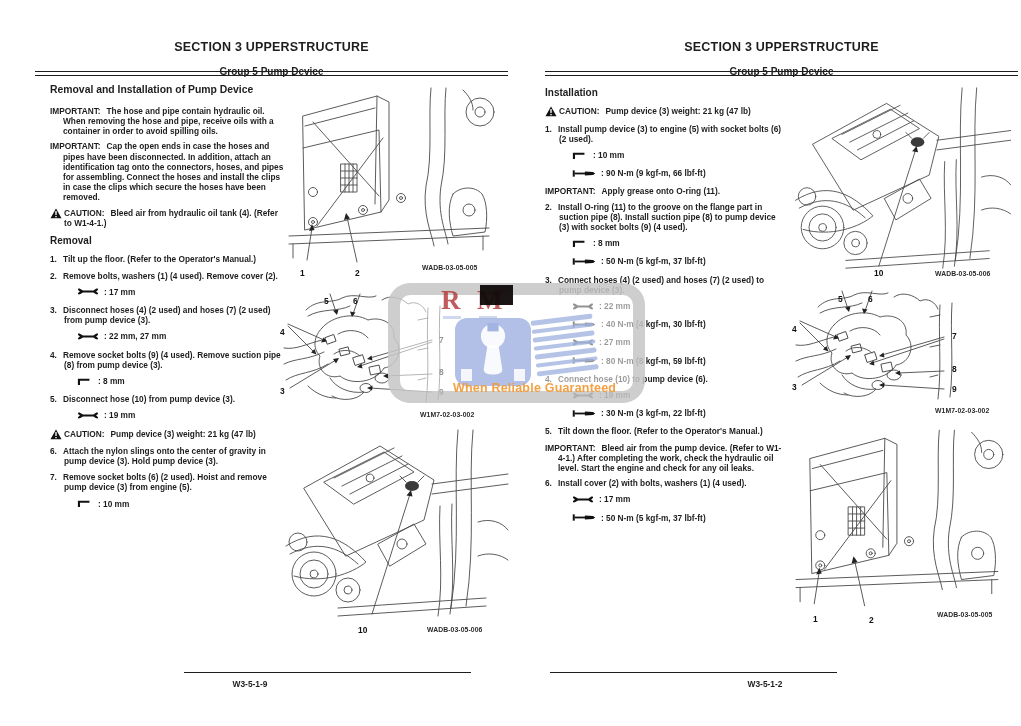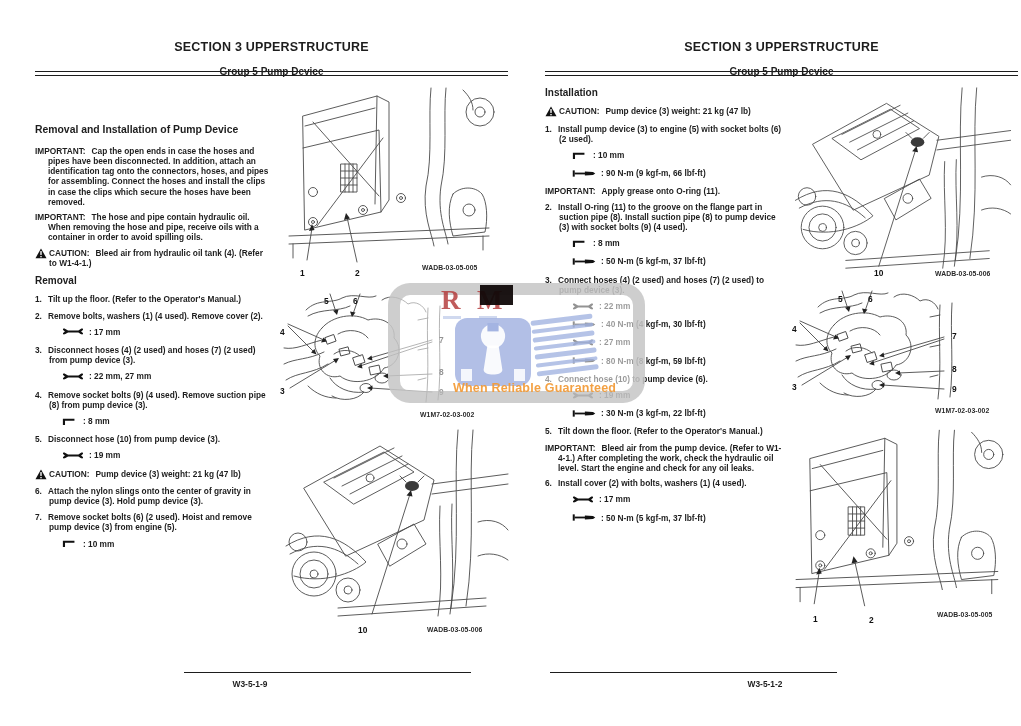--- a/index.html
+++ b/index.html
@@ -138,28 +138,28 @@
 </svg>
 
 <div class="sheet">
 
   <div class="hdr" style="left:35px;top:40px;width:473px;">
     <div class="h1">SECTION 3 UPPERSTRUCTURE</div>
     <div class="h2">Group 5 Pump Device</div>
   </div>
   <div class="hrule" style="left:35px;top:71px;width:473px;"></div>
 
-  <div class="col" style="left:35px;top:84px;width:236px;margin-top:40px;">
+  <div class="col" style="left:50px;top:84px;width:236px;">
     <div class="doc-title">Removal and Installation of Pump Device</div>
 
+    <p class="para">
+      <span class="lead">IMPORTANT:</span><span>The hose and pipe contain hydraulic oil. When removing the hose and pipe, receive oils with a container in order to avoid spilling oils.</span>
+    </p>
     <p class="para">
       <span class="lead">IMPORTANT:</span><span>Cap the open ends in case the hoses and pipes have been disconnected. In addition, attach an identification tag onto the connectors, hoses, and pipes for assembling. Connect the hoses and install the clips in case the clips which secure the hoses have been removed.</span>
-    </p>
-    <p class="para">
-      <span class="lead">IMPORTANT:</span><span>The hose and pipe contain hydraulic oil. When removing the hose and pipe, receive oils with a container in order to avoid spilling oils.</span>
     </p>
 
     <div class="caution">
       <svg class="tri" viewBox="0 0 14 13" width="12" height="11">
           <path d="M7,0.5 L13.5,12 H0.5 Z" fill="#111"></path>
           <rect x="6.2" y="3.6" width="1.6" height="4.6" fill="#fff"></rect>
           <rect x="6.2" y="9.4" width="1.6" height="1.6" fill="#fff"></rect>
         </svg>
       <span class="cautxt"><span class="lead">CAUTION:</span><span>Bleed air from hydraulic oil tank (4). (Refer to W1-4-1.)</span></span>
     </div>

